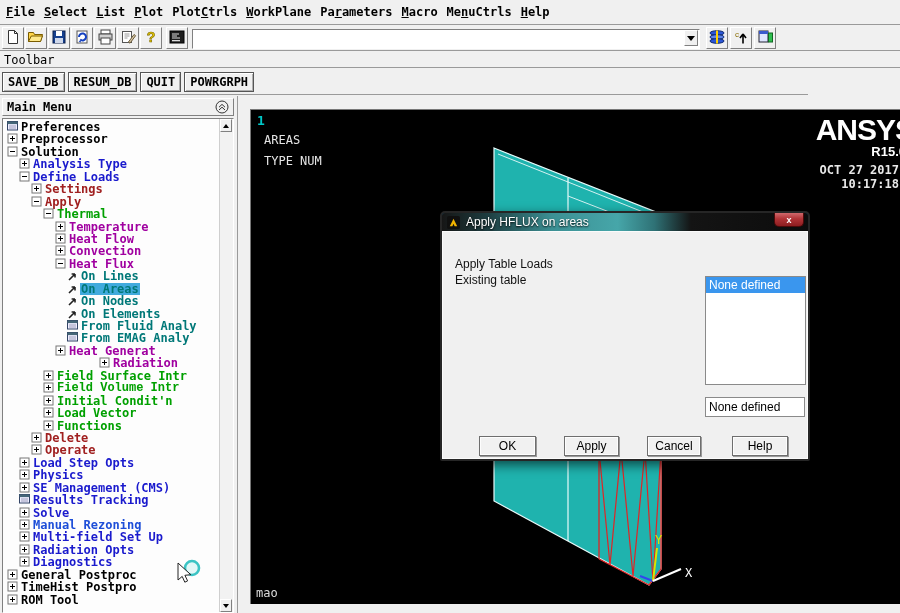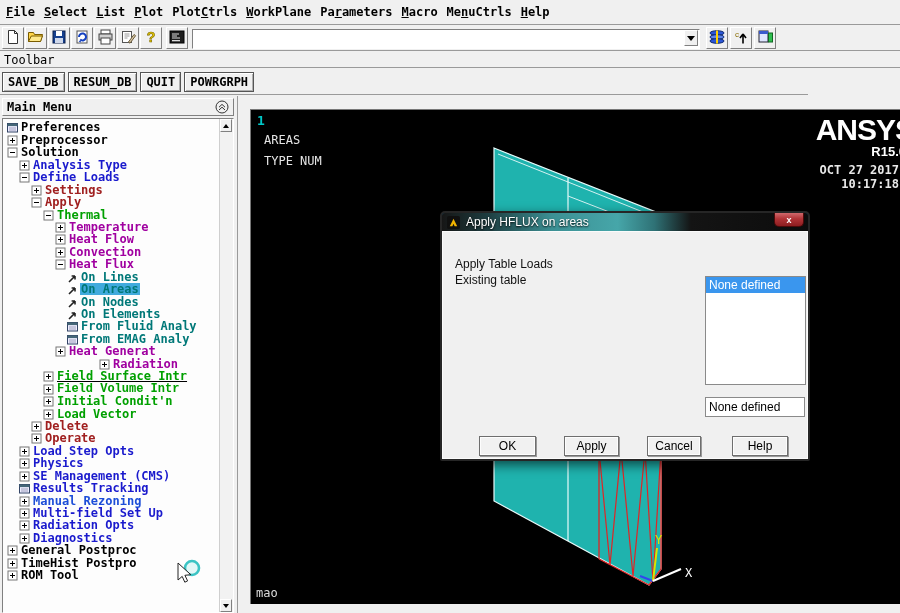--- a/index.html
+++ b/index.html
@@ -42,21 +42,21 @@
   
   #main-menu-panel{left:0;top:96px;width:238px;height:517px;background:#f0f0f0;border-right:1px solid #9a9a9a;box-sizing:border-box}
   #mm-header{position:absolute;left:2px;top:2px;right:3px;height:18px;background:#f0f0f0;
              border:1px solid;border-color:#ffffff #808080 #808080 #ffffff;
              display:flex;align-items:center;justify-content:space-between;padding:0 4px;box-sizing:border-box}
   #mm-title{font:bold 12px "DejaVu Sans Mono",monospace}
   #mm-collapse{background:none;border:none;padding:0;width:14px;height:14px;display:flex;align-items:center}
   #tree{position:absolute;left:2px;top:22px;right:3px;bottom:0;background:#fdfdfd;
         border:1px solid;border-color:#808080 #ffffff #ffffff #808080;box-sizing:border-box;overflow:hidden}
   #tree-rows{position:absolute;left:1px;top:2px;right:14px;bottom:0;overflow:hidden}
-  .tree-row{display:flex;align-items:flex-end;height:12.45px;white-space:pre;cursor:default}
+  .tree-row{display:flex;align-items:flex-start;height:12.45px;white-space:pre;cursor:default}
   .tree-ico{display:inline-flex;width:13px;flex:none;align-items:center}
   .tree-label{font:bold 12px "DejaVu Sans Mono",monospace;padding:0 1px;line-height:12px}
   #tree-scroll{position:absolute;right:0;top:0;bottom:0;width:13px;background:#f2f2f2;border-left:1px solid #cfcfcf}
   .scr-btn{position:absolute;left:0;width:12px;height:13px;background:#f0f0f0;padding:0;
            border:1px solid;border-color:#ffffff #808080 #808080 #ffffff;
            display:flex;align-items:center;justify-content:center}
   .tri-up-s{width:0;height:0;border-left:3px solid transparent;border-right:3px solid transparent;border-bottom:4px solid #000}
   .tri-down-s{width:0;height:0;border-left:3px solid transparent;border-right:3px solid transparent;border-top:4px solid #000}
 
   
@@ -291,36 +291,40 @@
               <path d="M2 5h7M2 7h7" stroke="#88a" stroke-width="0.8"></path>
             </svg></span><span class="tree-label" style="color: rgb(0, 120, 120);">From EMAG Analy</span></div>
         <div class="tree-row" style="padding-left: 51px;"><span class="tree-ico"><svg width="11" height="11">
               <rect x="1" y="1" width="9" height="9" fill="#fff" stroke="#777"></rect>
               <path d="M3 5.5h5M5.5 3v5" stroke="#000"></path>
             </svg></span><span class="tree-label" style="color: rgb(160, 0, 160);">Heat Generat</span></div>
         <div class="tree-row" style="padding-left: 51px; margin-left: 44px;"><span class="tree-ico"><svg width="11" height="11">
               <rect x="1" y="1" width="9" height="9" fill="#fff" stroke="#777"></rect>
               <path d="M3 5.5h5M5.5 3v5" stroke="#000"></path>
             </svg></span><span class="tree-label" style="color: rgb(160, 0, 160);">Radiation</span></div>
-        <div class="tree-row" style="padding-left: 39px; text-decoration: underline;"><span class="tree-ico"><svg width="11" height="11">
+        <div class="tree-row" style="padding-left: 39px;"><span class="tree-ico"><svg width="11" height="11">
               <rect x="1" y="1" width="9" height="9" fill="#fff" stroke="#777"></rect>
               <path d="M3 5.5h5M5.5 3v5" stroke="#000"></path>
             </svg></span><span class="tree-label" style="color: rgb(0, 160, 0);">Field Surface Intr</span></div>
         <div class="tree-row" style="padding-left: 39px;"><span class="tree-ico"><svg width="11" height="11">
               <rect x="1" y="1" width="9" height="9" fill="#fff" stroke="#777"></rect>
               <path d="M3 5.5h5M5.5 3v5" stroke="#000"></path>
             </svg></span><span class="tree-label" style="color: rgb(0, 160, 0); font-family: Liberation Mono, monospace;">Field Volume Intr</span></div>
         <div class="tree-row" style="padding-left: 39px;"><span class="tree-ico"><svg width="11" height="11">
               <rect x="1" y="1" width="9" height="9" fill="#fff" stroke="#777"></rect>
               <path d="M3 5.5h5M5.5 3v5" stroke="#000"></path>
             </svg></span><span class="tree-label" style="color: rgb(0, 160, 0);">Initial Condit'n</span></div>
         <div class="tree-row" style="padding-left: 39px;"><span class="tree-ico"><svg width="11" height="11">
               <rect x="1" y="1" width="9" height="9" fill="#fff" stroke="#777"></rect>
               <path d="M3 5.5h5M5.5 3v5" stroke="#000"></path>
             </svg></span><span class="tree-label" style="color: rgb(0, 160, 0);">Load Vector</span></div>
+        <div class="tree-row" style="padding-left: 39px;"><span class="tree-ico"><svg width="11" height="11">
+              <rect x="1" y="1" width="9" height="9" fill="#fff" stroke="#777"></rect>
+              <path d="M3 5.5h5M5.5 3v5" stroke="#000"></path>
+            </svg></span><span class="tree-label" style="color: rgb(0, 160, 0);">Functions</span></div>
         <div class="tree-row" style="padding-left: 27px;"><span class="tree-ico"><svg width="11" height="11">
               <rect x="1" y="1" width="9" height="9" fill="#fff" stroke="#777"></rect>
               <path d="M3 5.5h5M5.5 3v5" stroke="#000"></path>
             </svg></span><span class="tree-label" style="color: rgb(160, 32, 32);">Delete</span></div>
         <div class="tree-row" style="padding-left: 27px;"><span class="tree-ico"><svg width="11" height="11">
               <rect x="1" y="1" width="9" height="9" fill="#fff" stroke="#777"></rect>
               <path d="M3 5.5h5M5.5 3v5" stroke="#000"></path>
             </svg></span><span class="tree-label" style="color: rgb(160, 32, 32);">Operate</span></div>
         <div class="tree-row" style="padding-left: 15px;"><span class="tree-ico"><svg width="11" height="11">
               <rect x="1" y="1" width="9" height="9" fill="#fff" stroke="#777"></rect>
@@ -332,20 +336,24 @@
             </svg></span><span class="tree-label" style="color: rgb(26, 26, 205);">Physics</span></div>
         <div class="tree-row" style="padding-left: 15px;"><span class="tree-ico"><svg width="11" height="11">
               <rect x="1" y="1" width="9" height="9" fill="#fff" stroke="#777"></rect>
               <path d="M3 5.5h5M5.5 3v5" stroke="#000"></path>
             </svg></span><span class="tree-label" style="color: rgb(26, 26, 205);">SE Management (CMS)</span></div>
         <div class="tree-row" style="padding-left: 15px;"><span class="tree-ico"><svg width="11" height="10">
               <rect x="0.5" y="0.5" width="10" height="8.5" fill="#eef" stroke="#346"></rect>
               <rect x="0.5" y="0.5" width="10" height="2.6" fill="#467"></rect>
               <path d="M2 5h7M2 7h7" stroke="#88a" stroke-width="0.8"></path>
             </svg></span><span class="tree-label" style="color: rgb(26, 26, 205);">Results Tracking</span></div>
+        <div class="tree-row" style="padding-left: 15px;"><span class="tree-ico"><svg width="11" height="11">
+              <rect x="1" y="1" width="9" height="9" fill="#fff" stroke="#777"></rect>
+              <path d="M3 5.5h5M5.5 3v5" stroke="#000"></path>
+            </svg></span><span class="tree-label" style="color: rgb(26, 26, 205);">Solve</span></div>
         <div class="tree-row" style="padding-left: 15px;"><span class="tree-ico"><svg width="11" height="11">
               <rect x="1" y="1" width="9" height="9" fill="#fff" stroke="#777"></rect>
               <path d="M3 5.5h5M5.5 3v5" stroke="#000"></path>
             </svg></span><span class="tree-label" style="color: #1d4ed8;">Manual Rezoning</span></div>
         <div class="tree-row" style="padding-left: 15px;"><span class="tree-ico"><svg width="11" height="11">
               <rect x="1" y="1" width="9" height="9" fill="#fff" stroke="#777"></rect>
               <path d="M3 5.5h5M5.5 3v5" stroke="#000"></path>
             </svg></span><span class="tree-label" style="color: rgb(26, 26, 205);">Multi-field Set Up</span></div>
         <div class="tree-row" style="padding-left: 15px;"><span class="tree-ico"><svg width="11" height="11">
               <rect x="1" y="1" width="9" height="9" fill="#fff" stroke="#777"></rect>

